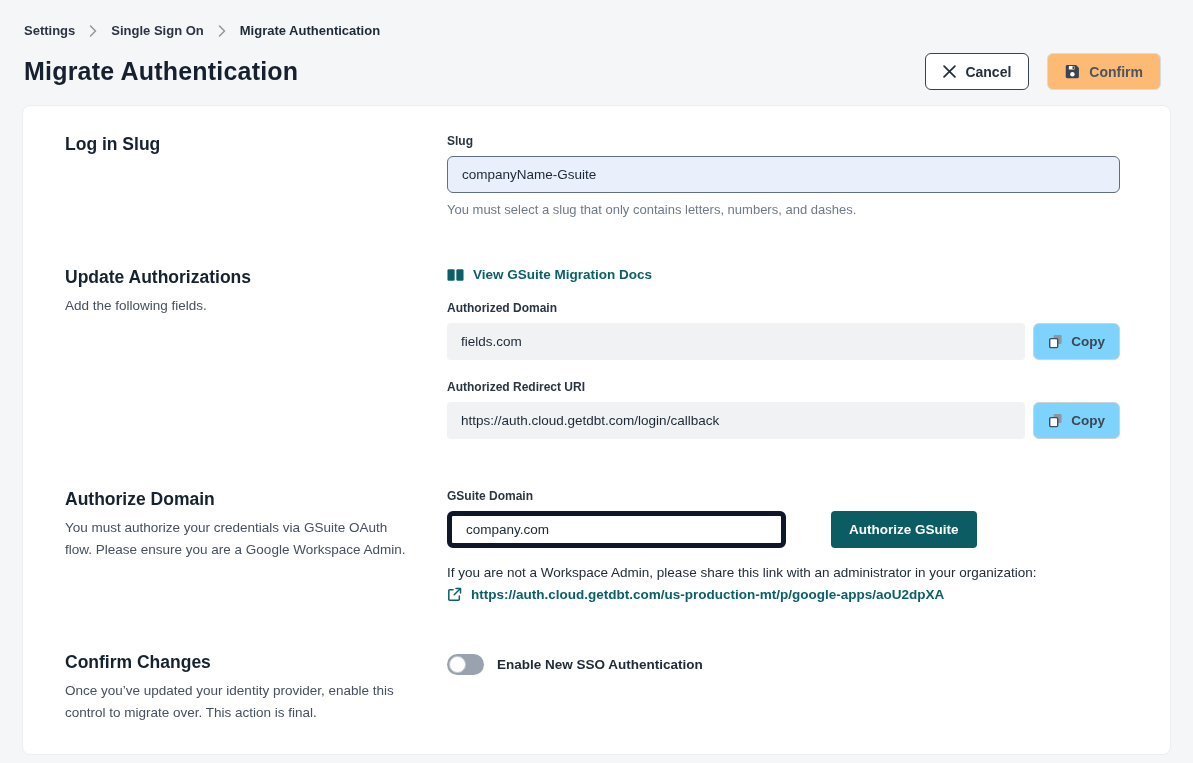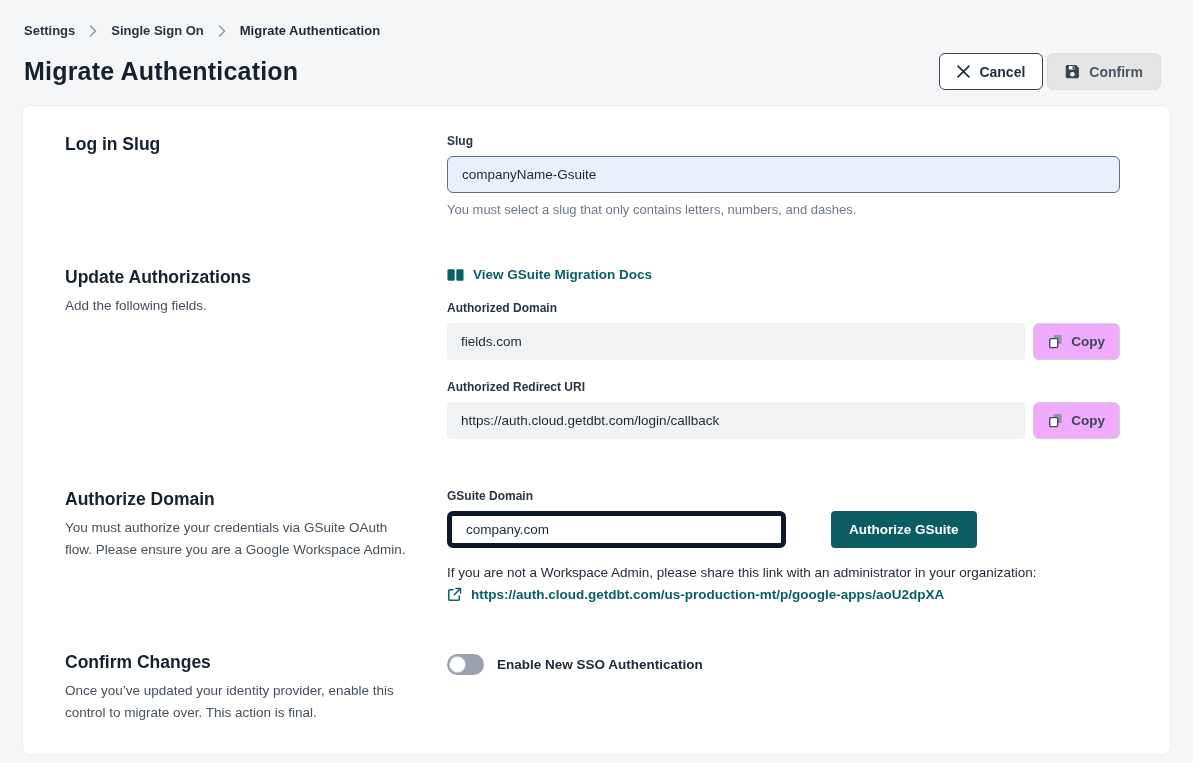--- a/index.html
+++ b/index.html
@@ -9,46 +9,46 @@
     font-family:"Liberation Sans","DejaVu Sans",sans-serif;
     color:#1c2836;
   }
   
   .page-header { padding:23px 24px 0 24px; }
   .breadcrumb { display:flex; align-items:center; gap:14px; font-size:13px; font-weight:600; color:#2b3440; }
   .breadcrumb .crumb-current { font-weight:700; color:#1e2936; }
   .crumb-sep { display:flex; align-items:center; }
   .title-row { margin-top:15px; display:flex; align-items:center; justify-content:space-between; }
   .page-title { font-size:25px; font-weight:700; color:#16202e; letter-spacing:.2px; }
-  .header-actions { display:flex; gap:4px; padding-right:8px; }
+  .header-actions { display:flex; gap:18px; padding-right:8px; }
   .btn { display:inline-flex; align-items:center; gap:9px; height:37px; padding:0 17px;
          border-radius:6px; font-size:14px; cursor:pointer; background:#fff;
          font-family:inherit; }
   .btn-cancel { border:1px solid #39434f; color:#242f3c; font-weight:600; }
-  .btn-confirm { border:1px solid #d8dce1; background:#e5e5e5; color:#4a5462; font-weight:600; }
+  .btn-confirm { border:1px solid #d8dce1; background:#fdba74; color:#4a5462; font-weight:600; }
   
   .card { margin:15px 22px 13px 22px; background:#fff; border:1px solid #eceef1;
           border-radius:8px; padding:28px 50px 24px 42px; }
   .section { display:flex; margin-bottom:50px; }
   .section:last-child { margin-bottom:6px; }
   .section-left { width:382px; flex-shrink:0; padding-right:30px; }
   .section-right { flex:1; max-width:676px; }
   .section-heading { font-size:17.5px; font-weight:700; color:#16222f; margin-bottom:7px; }
   .section-desc { font-size:13.5px; color:#46505e; line-height:1.62; max-width:352px; }
   .field-label { font-size:12px; font-weight:700; color:#2a3542; margin-bottom:8px; }
   .text-input { width:100%; height:37px; border-radius:6px; padding:0 14px; font-size:13.5px;
                 color:#1c2836; font-family:inherit; outline:none; }
   .slug-input { background:#e9f0fb; border:1px solid #5f6f81; }
   .helper-text { margin-top:9px; font-size:13px; color:#6e7a88; }
   .docs-link { display:inline-flex; align-items:center; gap:9px; color:#0a6066;
                font-size:13.5px; font-weight:700; text-decoration:none; margin-bottom:19px; }
   .copy-row { display:flex; align-items:center; gap:8px; }
   .readonly-field { flex:1; height:37px; background:#f1f2f4; border-radius:4px; display:flex;
                     align-items:center; padding:0 14px; font-size:13.5px; color:#1c2836; }
-  .btn-copy { height:37px; padding:0 14px; background:#f0abfc; border:1px solid #cdd2d9;
+  .btn-copy { height:37px; padding:0 14px; background:#7dd3fc; border:1px solid #cdd2d9;
               border-radius:6px; display:inline-flex; align-items:center; gap:8px;
               font-size:13.5px; font-weight:600; color:#3c4654; cursor:pointer; font-family:inherit; }
   .label-gap { margin-top:20px; }
   .gsuite-row { display:flex; align-items:center; gap:9px; }
   .gsuite-input { width:339px; background:#fff; border:5px solid #0f172a; }
   .btn-authorize { height:37px; padding:0 18px; background:#0b5d63; border:none; border-radius:4px;
                    color:#fff; font-size:13.5px; font-weight:700; cursor:pointer; font-family:inherit;margin-left:36px; }
   .admin-note { margin-top:17px; font-size:13.5px; color:#222d3a; }
   .admin-link-row { margin-top:7px; display:flex; align-items:center; gap:9px; }
   .admin-link { color:#0a6066; font-size:13.5px; font-weight:700; text-decoration:none; }

